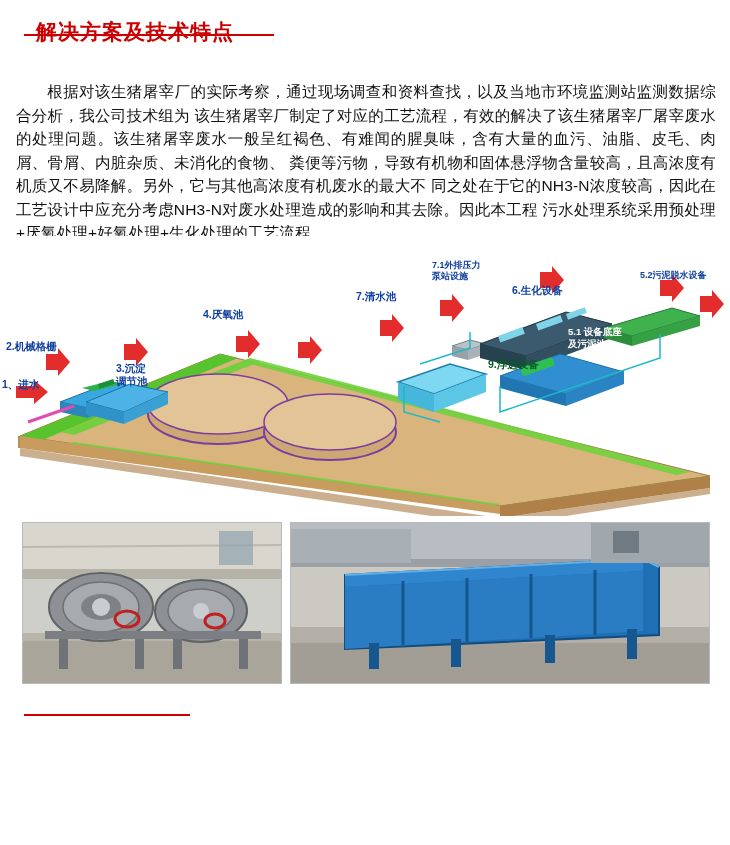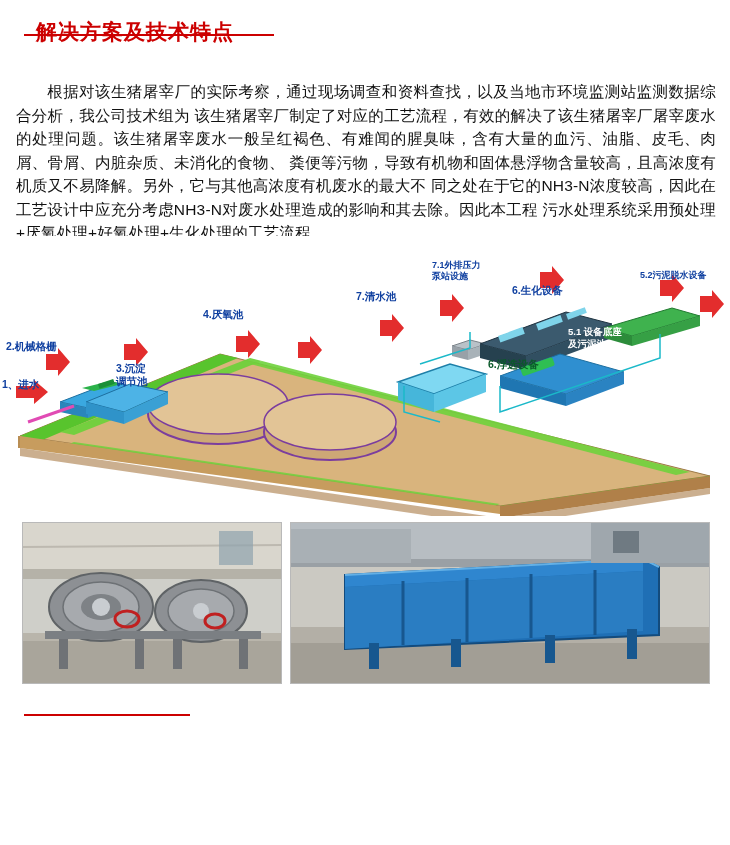--- a/index.html
+++ b/index.html
@@ -190,21 +190,21 @@
     <div class="lbl" style="left:116px;top:78px;margin-top:48px;">3.沉淀
 调节池</div>
     <div class="lbl" style="left:203px;top:72px;">4.厌氧池</div>
     <div class="lbl" style="left:356px;top:54px;">7.清水池</div>
     <div class="lbl" style="left:432px;top:24px;font-size:9px;">7.1外排压力
 泵站设施</div>
     <div class="lbl" style="left:512px;top:20px;margin-top:28px;">6.生化设备</div>
     <div class="lbl" style="left:640px;top:34px;font-size:9px;">5.2污泥脱水设备</div>
     <div class="lbl white" style="left:568px;top:90px;font-size:9.5px;">5.1 设备底座
 及污泥池</div>
-    <div class="lbl green" style="left:488px;top:122px;">6.浮选设备</div>
+    <div class="lbl green" style="left:488px;top:122px;">9.浮选设备</div>
   </div>
 
   <div class="photos">
 
     <div class="photo" id="photo-left">
       <svg width="258" height="160" viewBox="0 0 258 160">
         <rect x="0" y="0" width="258" height="160" fill="#cfcfc9"></rect>
         <rect x="0" y="0" width="258" height="46" fill="#d9d6cd"></rect>
         <rect x="0" y="46" width="258" height="10" fill="#b5b2a8"></rect>
         <rect x="0" y="110" width="258" height="50" fill="#b9b5ab"></rect>

